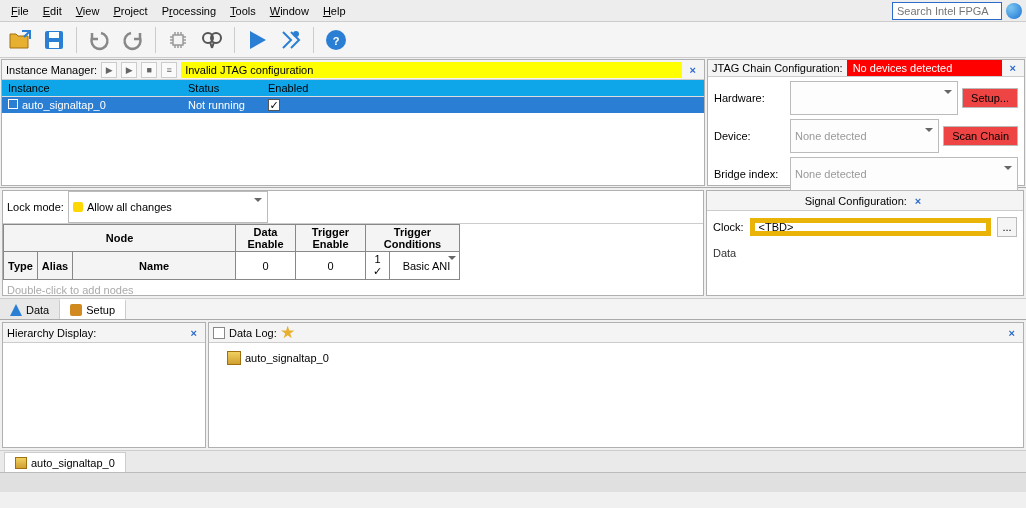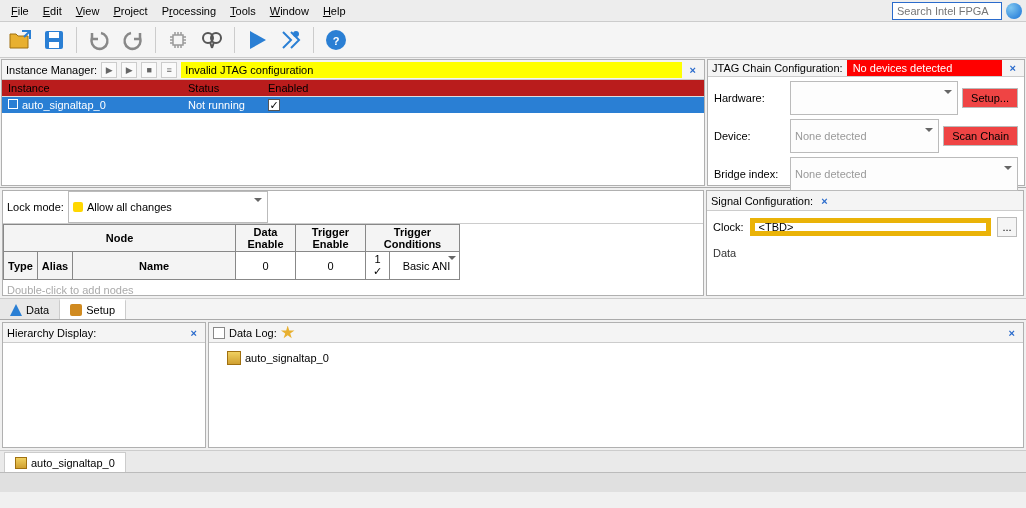--- a/index.html
+++ b/index.html
@@ -26,21 +26,21 @@
 .rightpanel { width: 318px; }
 .phead { display: flex; align-items: center; background: #f4f4f4; border-bottom: 1px solid #ccc; height: 20px; padding: 0 4px; gap: 4px; }
 .phead .title { white-space: nowrap; }
 .phead .msg-invalid { background: yellow; flex: 1; height: 16px; padding: 0 4px; display: flex; align-items: center; }
 .phead .msg-nodev { background: red; color: #fff; padding: 0 6px; height: 16px; display: flex; align-items: center; flex: 1; white-space: nowrap; }
 .close-x { color: #2a6bcc; font-weight: bold; cursor: default; padding: 0 4px; }
 .iconbtn { width: 16px; height: 16px; border: 1px solid #ccc; background: #fafafa; display: flex; align-items: center; justify-content: center; font-size: 9px; color: #666; }
 
 
 .itable { width: 100%; border-collapse: collapse; }
-.itable th { text-align: left; font-weight: normal; padding: 2px 6px; background: #b91c1c; border-bottom: 1px solid #ddd; }
+.itable th { text-align: left; font-weight: normal; padding: 2px 6px; background: #0ea5e9; border-bottom: 1px solid #ddd; }
 .itable td { padding: 2px 6px; }
 .itable tr.sel { background: #2a7fd4; color: #fff; }
 .instance-icon { display:inline-block; width:10px; height:10px; border:1px solid #fff; margin-right:4px; }
 
 
 .jform { padding: 4px 6px; }
 .jrow { display: flex; align-items: center; margin-bottom: 4px; gap: 4px; }
 .jrow label { width: 72px; white-space: nowrap; }
 .jrow .combo { flex: 1; height: 20px; border: 1px solid #bbb; background: #fdfdfd; padding: 16px 4px; color: #999; display: flex; align-items: center; position: relative; }
 .jrow .combo::after { content: ""; position: absolute; right: 5px; top: 8px; border: 4px solid transparent; border-top-color: #666; }
@@ -57,21 +57,21 @@
 .lockcombo { border: 1px solid #bbb; padding: 1px 20px 1px 4px; position: relative; display: flex; align-items: center; gap: 4px; width: 200px; height: 32px; }
 .lockcombo::after { content: ""; position: absolute; right: 5px; top: 6px; border: 4px solid transparent; border-top-color: #666; }
 .lock-icon { width: 10px; height: 10px; background: gold; border-radius: 2px; display: inline-block; }
 
 .nodetable { border-collapse: collapse; font-size: 10px; }
 .nodetable th, .nodetable td { border: 1px solid #888; text-align: center; padding: 1px 4px; background: #f4f4f4; font-weight: bold; }
 .nodetable td { background: #fff; font-weight: normal; }
 .hint { color: #aaa; padding: 4px; font-style: normal; }
 
 .sigpanel { width: 318px; border: 1px solid #b0b0b0; background: #fff; display: flex; flex-direction: column; }
-.sigpanel .phead { justify-content: flex-start; }
+.sigpanel .phead { justify-content: center; }
 .sigbody { padding: 6px; }
 .clockrow { display: flex; align-items: center; gap: 6px; }
 .clockrow input { flex: 1; height: 18px; border: 5px solid #eab308; padding: 0 4px; }
 .dotbtn { width: 20px; height: 20px; border: 1px solid #bbb; background: #f5f5f5; display: flex; align-items: center; justify-content: center; }
 
 
 .dstabs { display: flex; background: #f4f4f4; border-top: 1px solid #ccc; border-bottom: 1px solid #aaa; height: 22px; }
 .dstab { padding: 3px 10px; border-right: 1px solid #ccc; display: flex; align-items: center; gap: 4px; background: #fff; border-top: 2px solid transparent; }
 .dstab.inactive { background: #e8e8e8; }
 .dstab .ticon { width: 12px; height: 12px; }

